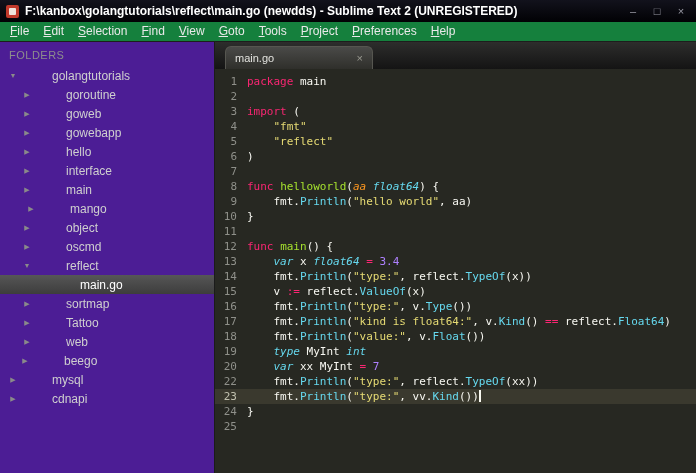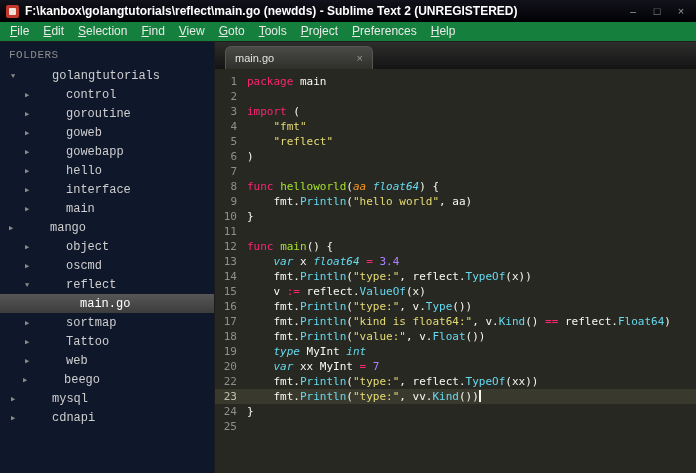--- a/index.html
+++ b/index.html
@@ -17,21 +17,21 @@
   .winbtn{color:#9a9aa5;font-size:11px;line-height:22px;width:14px;text-align:center;cursor:default;}
 
   
   .menubar{flex:0 0 20px;height:20px;background:#15803d;border-bottom:1px solid#1d1d1d;
     display:flex;align-items:flex-start;padding:0 3px;}
   .menu-item{color:#e9e9e9;font-size:12px;padding:2px 7px;white-space:nowrap;cursor:default;}
   .menu-item u{text-decoration:underline;}
 
   
   .main{flex:1;display:flex;min-height:0;}
-  .sidebar{flex:0 0 215px;width:215px;background:#0f172a;border-right:1px solid #1b1b1b;overflow:hidden;font-family:Liberation Mono, monospace;}
+  .sidebar{flex:0 0 215px;width:215px;background:#4c1d95;border-right:1px solid #1b1b1b;overflow:hidden;}
   .folders-header{color:#8d8d8d;font-size:11px;padding:7px 9px 5px;letter-spacing:.5px;}
   .tree-row{height:19px;display:flex;align-items:center;color:#cfcfcf;font-size:12px;white-space:nowrap;cursor:default;gap:30px;}
   .tree-row.selected{background:linear-gradient(#565656,#3d3d3d);color:#ffffff;}
   .arrow{flex:0 0 14px;width:14px;text-align:center;font-size:7px;color:#8a8a8a;}
   .tree-label{padding-left:2px;}
 
   
   .editor-col{flex:1;min-width:0;display:flex;flex-direction:column;background:#272822;}
   .tabbar{flex:0 0 27px;height:27px;background:linear-gradient(#2d2d2c,#141414);
     display:flex;align-items:flex-end;padding-left:10px;}
@@ -91,24 +91,20 @@
 
     <div class="sidebar">
       <div class="folders-header">FOLDERS</div>
       <div id="tree">
           <div class="tree-row" style="padding-left: 6px;">
             <span class="arrow">▼</span>
             <span class="tree-label">golangtutorials</span>
           </div>
           <div class="tree-row" style="padding-left: 20px;">
             <span class="arrow">▶</span>
-            <span class="tree-label">control</span>
-          </div>
-          <div class="tree-row" style="padding-left: 20px;">
-            <span class="arrow">▶</span>
             <span class="tree-label">goroutine</span>
           </div>
           <div class="tree-row" style="padding-left: 20px;">
             <span class="arrow">▶</span>
             <span class="tree-label">goweb</span>
           </div>
           <div class="tree-row" style="padding-left: 20px;">
             <span class="arrow">▶</span>
             <span class="tree-label">gowebapp</span>
           </div>
@@ -117,21 +113,21 @@
             <span class="tree-label">hello</span>
           </div>
           <div class="tree-row" style="padding-left: 20px;">
             <span class="arrow">▶</span>
             <span class="tree-label">interface</span>
           </div>
           <div class="tree-row" style="padding-left: 20px;">
             <span class="arrow">▶</span>
             <span class="tree-label">main</span>
           </div>
-          <div class="tree-row" style="padding-left: 4px;">
+          <div class="tree-row" style="padding-left: 24px;">
             <span class="arrow">▶</span>
             <span class="tree-label">mango</span>
           </div>
           <div class="tree-row" style="padding-left: 20px;">
             <span class="arrow">▶</span>
             <span class="tree-label">object</span>
           </div>
           <div class="tree-row" style="padding-left: 20px;">
             <span class="arrow">▶</span>
             <span class="tree-label">oscmd</span>

